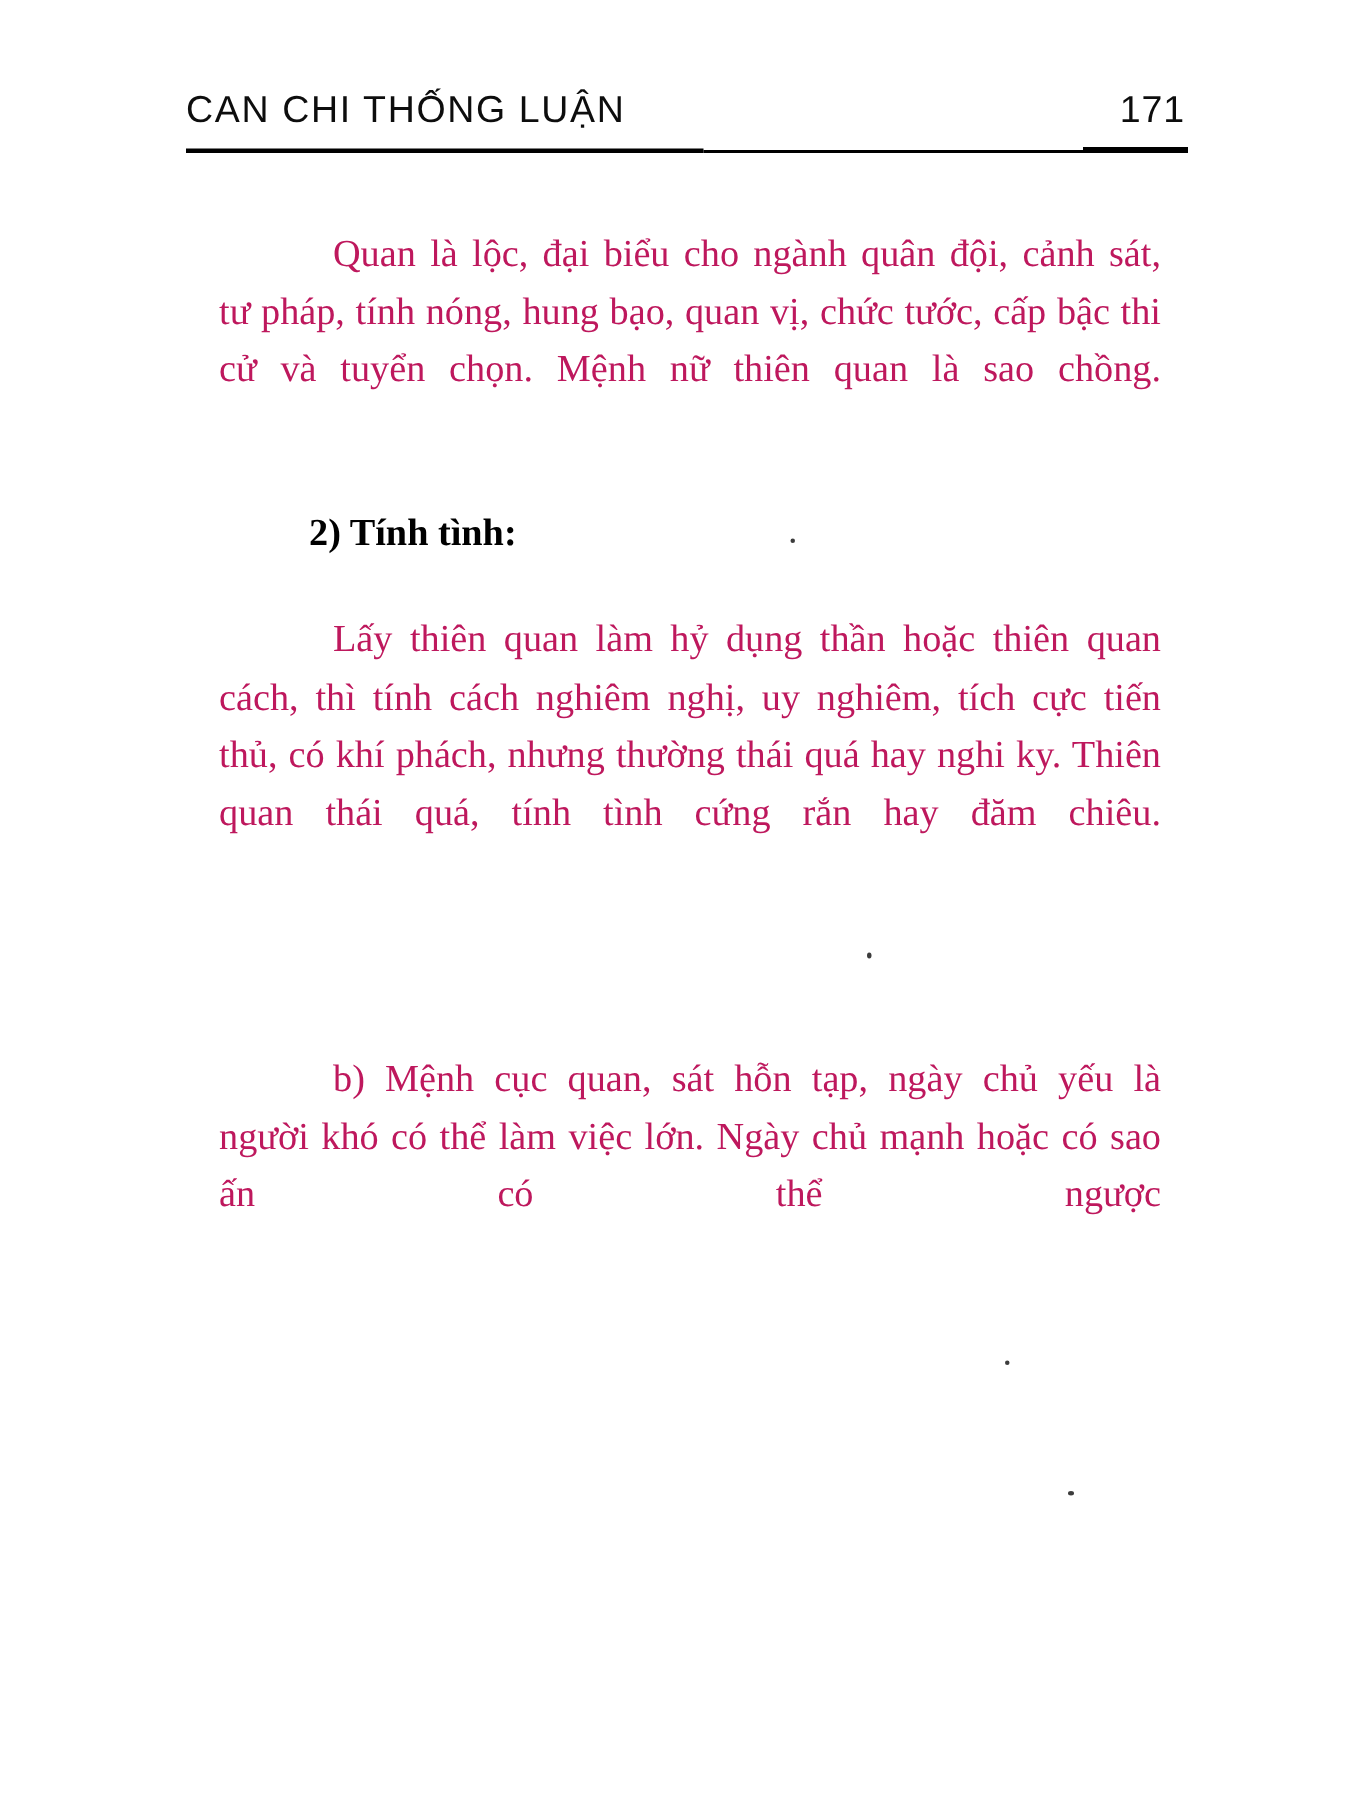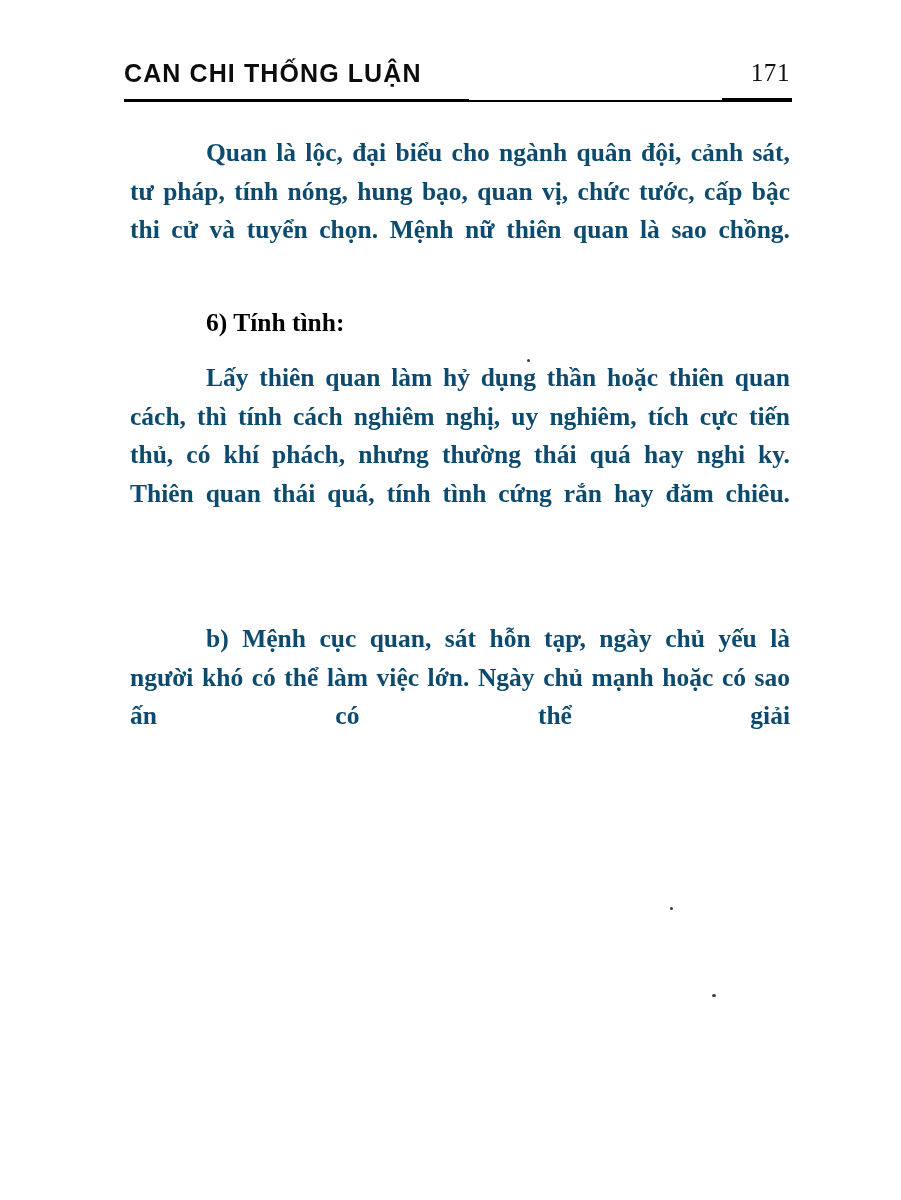--- a/index.html
+++ b/index.html
@@ -32,32 +32,32 @@
     width: 668px;
     height: 46px;
   }
 
   .header-title {
     position: absolute;
     left: 0;
     top: 0;
     font-family: "Liberation Sans", "DejaVu Sans", sans-serif;
     font-size: 25px;
-    font-weight: 700;
+    font-weight: 400;
     letter-spacing: 1.1px;
     line-height: 30px;
     color: #0d0d0d;
     white-space: nowrap;
   }
 
   .header-folio {
     position: absolute;
     right: 2px;
     top: 0;
-    font-family: Liberation Serif, serif;
+    font-family: Liberation Sans, sans-serif;
     font-size: 25px;
     font-weight: 400;
     letter-spacing: 0.6px;
     line-height: 30px;
     color: #0d0d0d;
     margin-left: 32px;
   }
 
   
   .header-rule {
@@ -79,28 +79,27 @@
 
   
   .text-column {
     position: absolute;
     left: 130px;
     top: 134px;
     width: 660px;
   }
 
   .para {
-    margin: 0;
+    margin: 16px;
     font-size: 25.5px;
     line-height: 38.6px;
     text-align: justify;
     text-justify: inter-word;
     word-spacing: 0.5px;
-    color: #0c4a6e;
-    font-weight: bold;
+    color: #be185d;
   }
 
   .para.indent {
     text-indent: 76px;
   }
   .gap-md { height: 16px; }
   .gap-lg { height: 18px; }
 
   .heading {
     margin: 0;
@@ -145,38 +144,38 @@
       <span class="rule-seg-c"></span>
     </div>
   </div>
 
   <div class="text-column">
 
     <p class="para indent">Quan là lộc, đại biểu cho ngành quân đội, cảnh sát, tư pháp, tính nóng, hung bạo, quan vị, chức tước, cấp bậc thi cử và tuyển chọn. Mệnh nữ thiên quan là sao chồng.</p>
 
     <div class="gap-md"></div>
 
-    <p class="heading">6) Tính tình:</p>
+    <p class="heading">2) Tính tình:</p>
 
     <div class="gap-md"></div>
 
     <p class="para indent">Lấy thiên quan làm hỷ dụng thần hoặc thiên quan cách, thì tính cách nghiêm nghị, uy nghiêm, tích cực tiến thủ, có khí phách, nhưng thường thái quá hay nghi ky. Thiên quan thái quá, tính tình cứng rắn hay đăm chiêu.</p>
 
     <div class="gap-md"></div>
 
 
     <div class="gap-md"></div>
 
 
     <div class="gap-lg"></div>
 
 
     <div class="gap-lg"></div>
 
-    <p class="para indent">b) Mệnh cục quan, sát hỗn tạp, ngày chủ yếu là người khó có thể làm việc lớn. Ngày chủ mạnh hoặc có sao ấn có thể giải</p>
+    <p class="para indent">b) Mệnh cục quan, sát hỗn tạp, ngày chủ yếu là người khó có thể làm việc lớn. Ngày chủ mạnh hoặc có sao ấn có thể ngược</p>
 
   </div>
 
   <div class="speck speck-a"></div>
   <div class="speck speck-b"></div>
   <div class="speck speck-c"></div>
   <div class="speck speck-d"></div>
 
 </div>
 

